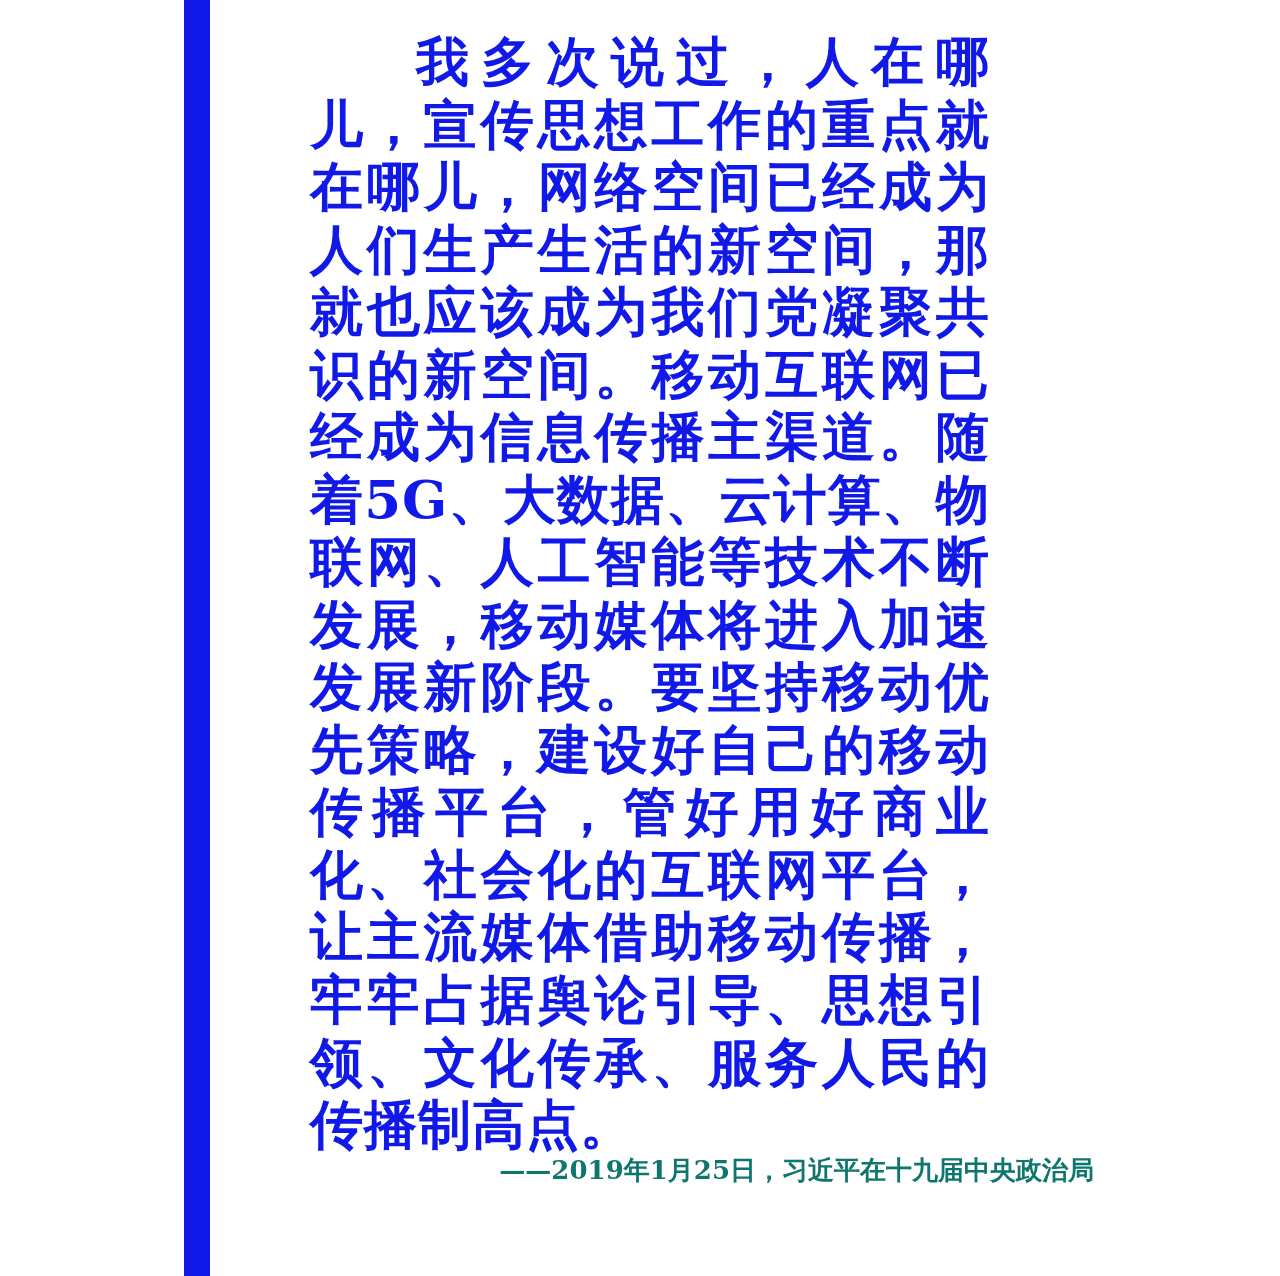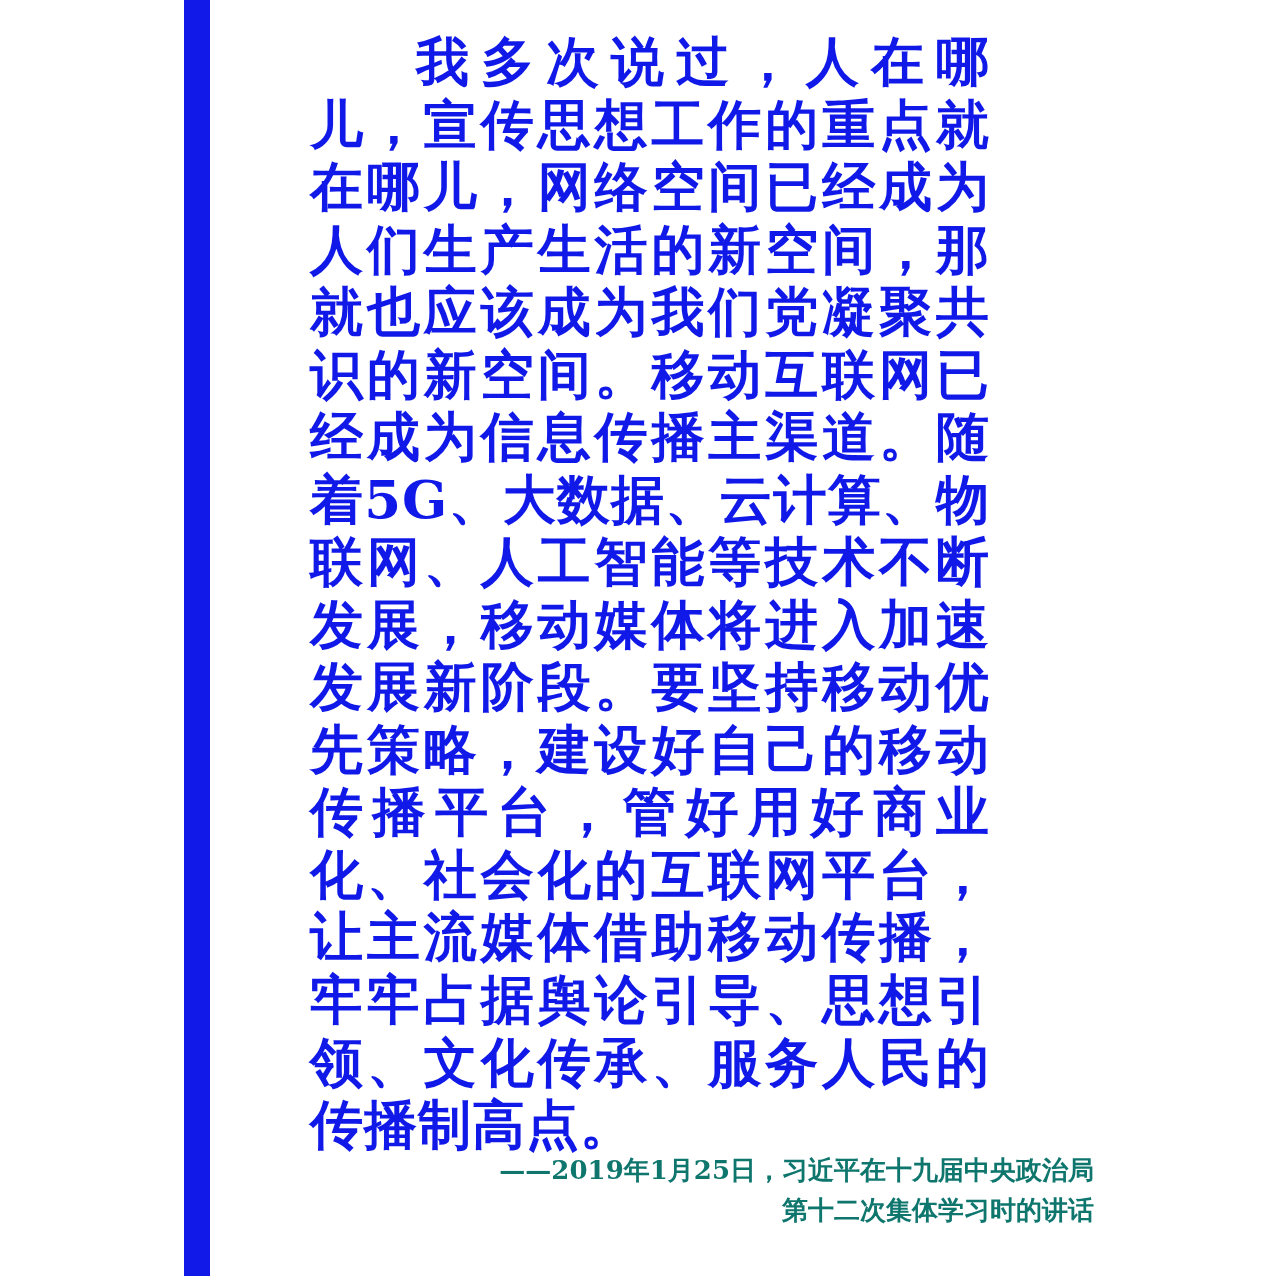--- a/index.html
+++ b/index.html
@@ -91,17 +91,16 @@
   <div class="bar bar-right"></div>
 
   <div class="card">
 
     <div class="quote-block">
       <p class="quote-text">我多次说过，人在哪儿，宣传思想工作的重点就在哪儿，网络空间已经成为人们生产生活的新空间，那就也应该成为我们党凝聚共识的新空间。移动互联网已经成为信息传播主渠道。随着5G、大数据、云计算、物联网、人工智能等技术不断发展，移动媒体将进入加速发展新阶段。要坚持移动优先策略，建设好自己的移动传播平台，管好用好商业化、社会化的互联网平台，让主流媒体借助移动传播，牢牢占据舆论引导、思想引领、文化传承、服务人民的传播制高点。</p>
     </div>
 
     <div class="attribution">
       <div class="attr-line1">——2019年1月25日，习近平在十九届中央政治局</div>
-      <div class="attr-line2">第十二次集体学习时的讲话</div>
     </div>
 
   </div>
 </div>
 
 </body></html>

